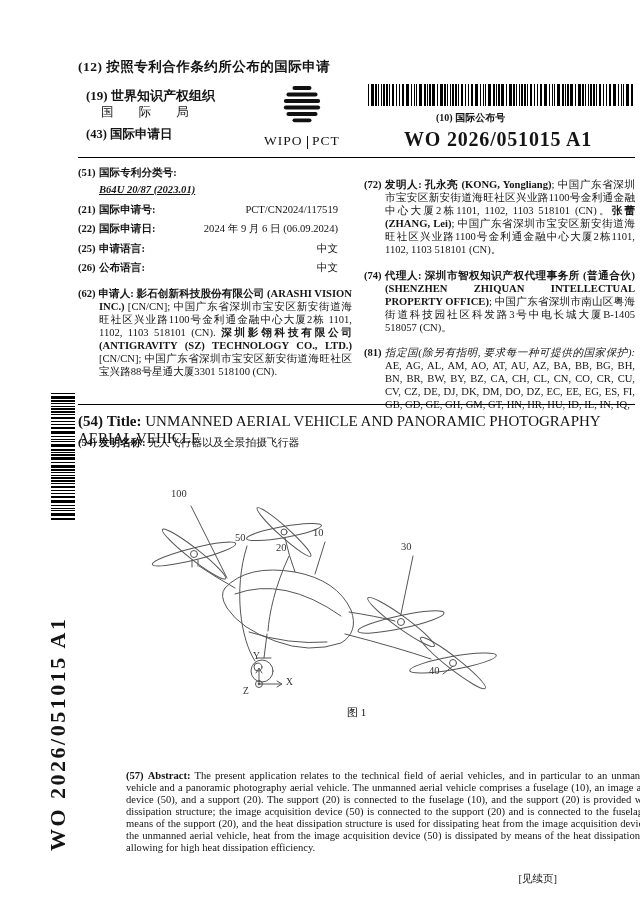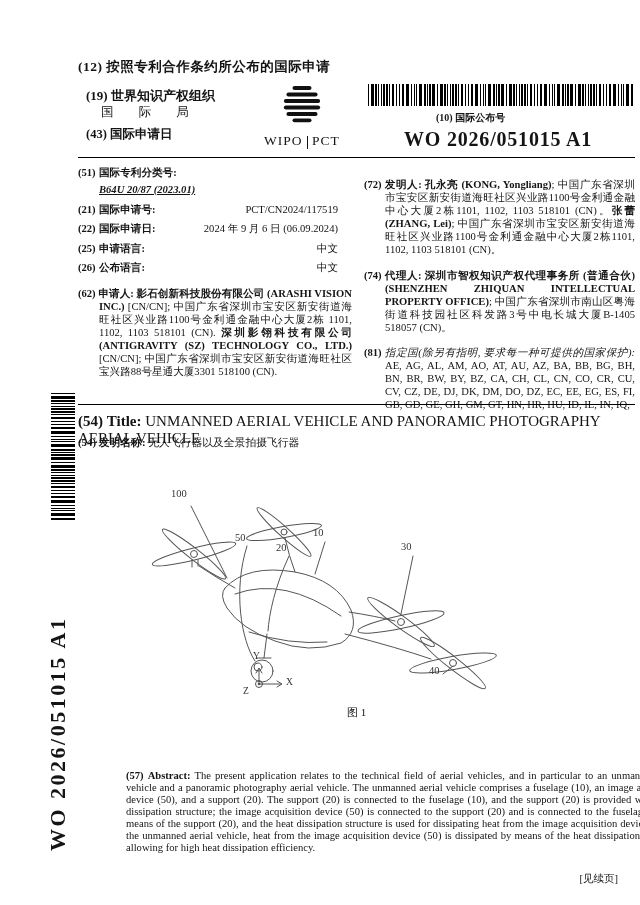--- a/index.html
+++ b/index.html
@@ -57,21 +57,21 @@
   #lab-30{left:302px;top:59px;}
   #lab-40{left:330px;top:183px;}
   #lab-y{left:154px;top:169px;font-size:9.5px;}
   #lab-x{left:187px;top:195px;font-size:9.5px;}
   #lab-z{left:144px;top:204px;font-size:9.5px;}
 
   #fig-caption{top:705px;left:78px;width:557px;text-align:center;font-size:11px;}
 
   #abstract{top:759px;left:78px;width:557px;font-size:10.6px;line-height:12px;text-align:justify;margin-left:48px;}
 
-  #footer-next{top:872px;left:0;width:618px;text-align:right;font-size:10.5px;}
+  #footer-next{top:872px;left:0;width:557px;text-align:right;font-size:10.5px;}
 
   #barcode-side{top:393px;left:51px;width:24px;height:130px;}
   #side-pubnum{left:40px;top:590px;width:36px;height:288px;writing-mode:vertical-rl;transform:rotate(180deg);
     font-weight:bold;font-size:22px;letter-spacing:2.5px;white-space:nowrap;text-align:center;line-height:36px;}
 </style>
 </head>
 <body>
 
 <div class="abs" id="line12">(12) 按照专利合作条约所公布的国际申请</div>
 

